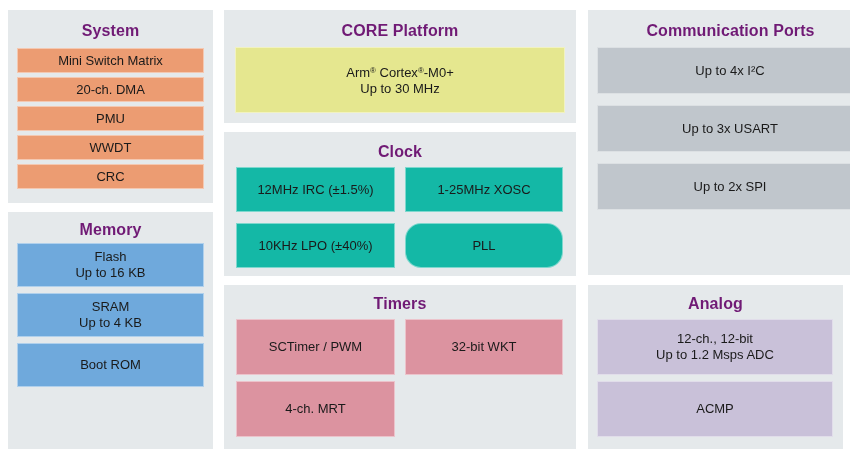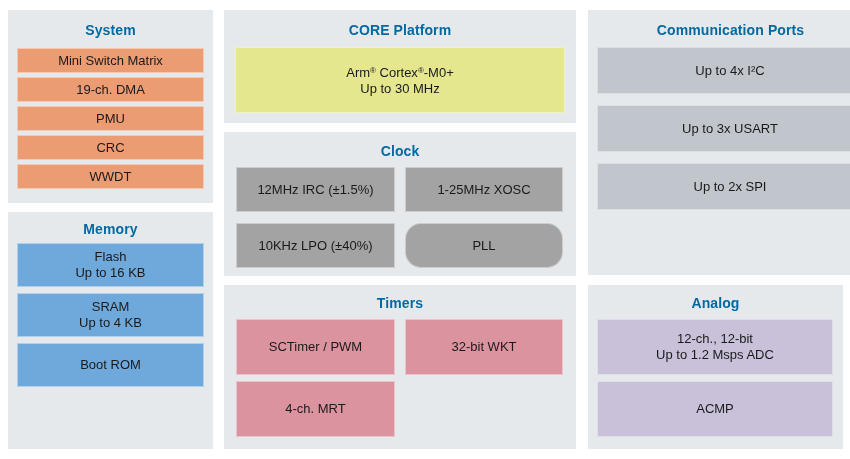--- a/index.html
+++ b/index.html
@@ -3,36 +3,36 @@
 <meta charset="utf-8">
 <style>
   html, body { margin:0; padding:0; background:#ffffff; }
   .diagram {
     position:relative; width:850px; height:459px; background:#ffffff;
     font-family:"Liberation Sans", sans-serif; overflow:hidden;
   }
   .panel { position:absolute; background:#E5E9EB; }
   .ptitle {
     position:absolute; left:0; right:0; text-align:center;
-    font-size:14px; font-weight:bold; color:#0369a1; letter-spacing:0.1px;
+    font-size:16px; font-weight:bold; color:#701a75; letter-spacing:0.1px;
   }
   .blk {
     position:absolute; box-sizing:border-box;
     display:flex; flex-direction:column; align-items:center; justify-content:center;
     text-align:center; font-size:13px; color:#1A1A1A; line-height:16px;
     border:1px solid rgba(255,255,255,0.45);
   }
   .stack { position:absolute; display:flex; flex-direction:column; }
   .stack .blk { position:relative; left:auto; top:auto; width:auto; }
 
   
   .c-system { background:#EC9C72; }
   .c-memory { background:#6FA9DC; }
   .c-core   { background:#E5E78F; }
-  .c-clock  { background:#a3a3a3; }
+  .c-clock  { background:#14b8a6; }
   .c-timers { background:#DC93A0; }
   .c-comm   { background:#C0C6CC; }
   .c-analog { background:#C9C1D9; }
 
   .reg { font-size:8px; vertical-align:4px; }
 
   
   .p-system { left:8px; top:10px; width:205px; height:193px; }
   .p-system .ptitle { top:12px; }
   .p-system .stack { top:38px; left:9px; right:9px; gap:4px; }
@@ -83,30 +83,30 @@
 
 <div class="diagram">
 
   <div class="panel p-system">
     <div class="ptitle">System</div>
     <div class="stack">
       <div class="blk c-system">
         <span>Mini Switch Matrix</span>
       </div>
       <div class="blk c-system">
-        <span>19-ch. DMA</span>
+        <span>20-ch. DMA</span>
       </div>
       <div class="blk c-system">
         <span>PMU</span>
       </div>
       <div class="blk c-system">
-        <span>CRC</span>
+        <span>WWDT</span>
       </div>
       <div class="blk c-system">
-        <span>WWDT</span>
+        <span>CRC</span>
       </div>
     </div>
   </div>
 
   <div class="panel p-memory">
     <div class="ptitle">Memory</div>
     <div class="stack">
       <div class="blk c-memory">
         <div>Flash</div>
         <div>Up to 16 KB</div>

